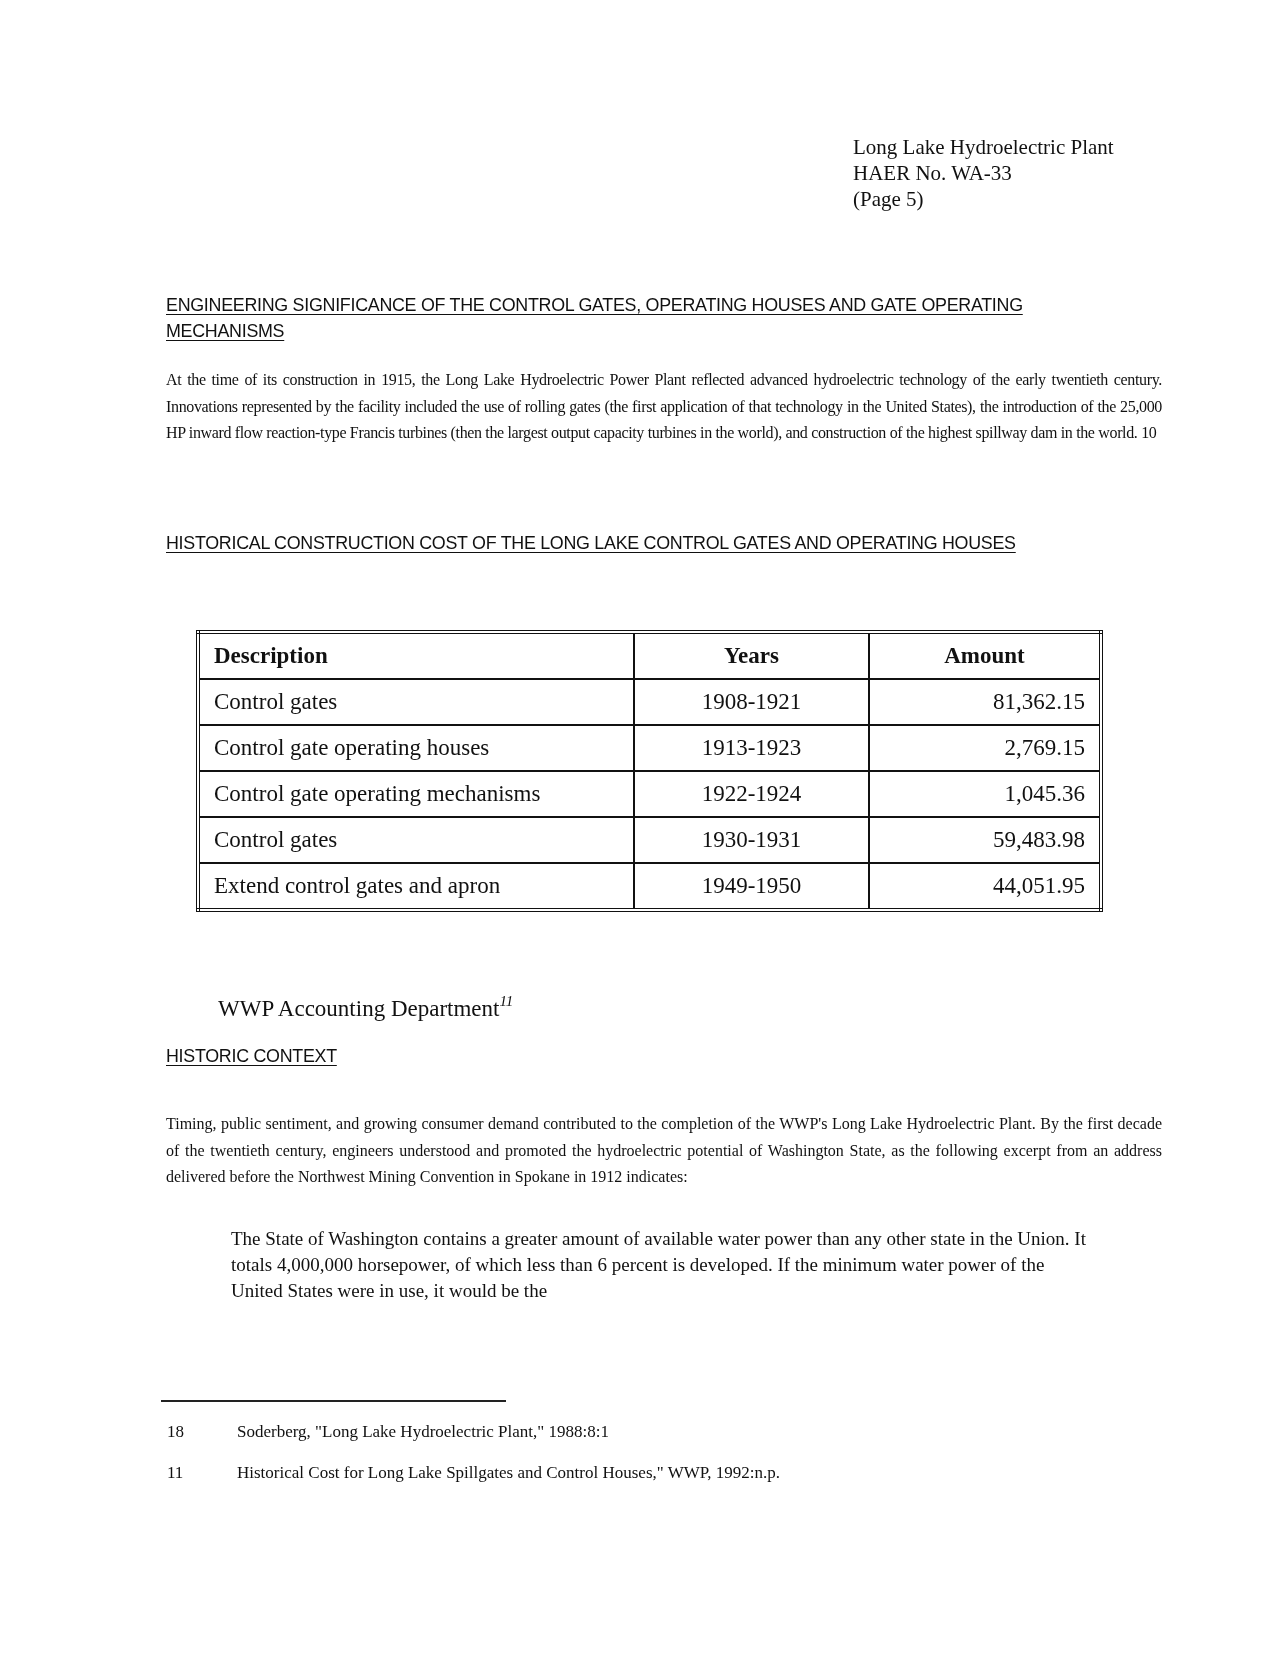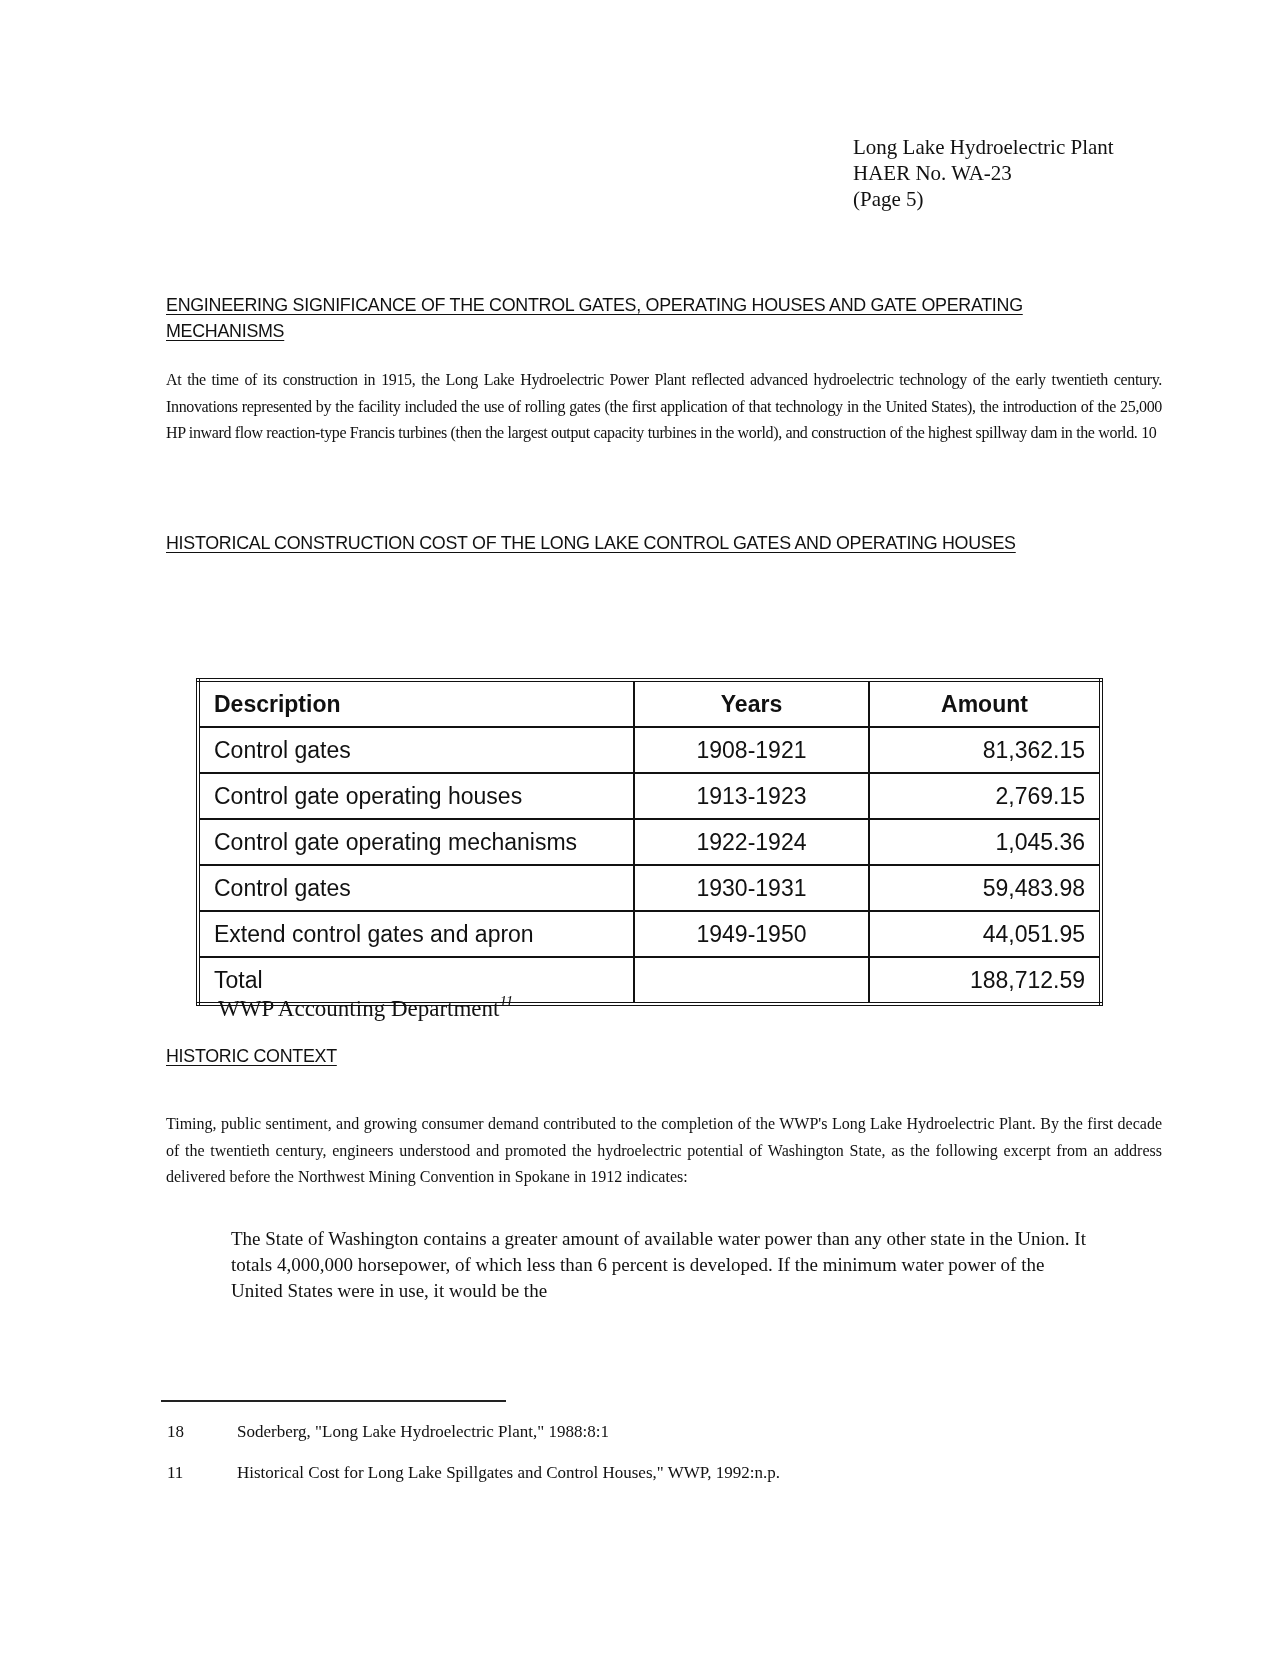--- a/index.html
+++ b/index.html
@@ -25,22 +25,21 @@
     }
     .para.narrow { letter-spacing: -0.35px; }
     .quote {
       position: absolute; left: 231px; width: 860px;
       font-size: 19px; line-height: 26px; margin: 0;
     }
     
     .cost-table {
       position: absolute; left: 196px; top: 630px; width: 907px;
       border: 4px double #111; border-collapse: collapse;
-      font-family: Liberation Sans, sans-serif;
-      margin-top: 48px;
+      font-family: Liberation Serif, serif;
     }
     .cost-table td, .cost-table th {
       border: 2px solid #111; height: 44px; padding: 0 14px;
       font-size: 23px; font-weight: normal;
     }
     .cost-table th { font-weight: bold; }
     .col-desc { width: 405px; text-align: left; }
     .col-years { width: 205px; text-align: center; }
     .col-amount { text-align: right; }
     .cost-table th.col-amount { text-align: center; }
@@ -55,21 +54,21 @@
     .footnote {
       position: absolute; left: 167px; font-size: 17px;
     }
     .footnote .fn-num { display: inline-block; width: 70px; }
   </style>
 </head>
 <body>
 
 <div class="header-block">
   <div>Long Lake Hydroelectric Plant</div>
-  <div>HAER No. WA-23</div>
+  <div>HAER No. WA-33</div>
   <div>(Page 5)</div>
 </div>
 
 <h2 class="heading" style="top:292px;">ENGINEERING SIGNIFICANCE OF THE CONTROL GATES, OPERATING HOUSES AND GATE OPERATING MECHANISMS</h2>
 <p class="para narrow" style="top:367px;">At the time of its construction in 1915, the Long Lake Hydroelectric Power Plant reflected advanced hydroelectric technology of the early twentieth century.  Innovations represented by the facility included the use of rolling gates (the first application of that technology in the United States), the introduction of the 25,000 HP inward flow reaction-type Francis turbines (then the largest output capacity turbines in the world), and construction of the highest spillway dam in the world. 10</p>
 
 <h2 class="heading" style="top:530px;">HISTORICAL CONSTRUCTION COST OF THE LONG LAKE CONTROL GATES AND OPERATING HOUSES</h2>
 
 <table class="cost-table">
   <thead>
@@ -98,25 +97,20 @@
     <tr>
       <td class="col-desc">Control gates</td>
       <td class="col-years">1930-1931</td>
       <td class="col-amount">59,483.98</td>
     </tr>
     <tr>
       <td class="col-desc">Extend control gates and apron</td>
       <td class="col-years">1949-1950</td>
       <td class="col-amount">44,051.95</td>
     </tr>
-    <tr>
-      <td class="col-desc">Total</td>
-      <td class="col-years"></td>
-      <td class="col-amount">188,712.59</td>
-    </tr>
   </tbody>
 </table>
 
 <div class="source">
   <span>WWP Accounting Department</span><sup>11</sup>
 </div>
 
 <h2 class="heading" style="top:1043px;">HISTORIC CONTEXT</h2>
 <p class="para" style="top:1111px;">Timing, public sentiment, and growing consumer demand contributed to the completion of the WWP's Long Lake Hydroelectric Plant.  By the first decade of the twentieth century, engineers understood and promoted the hydroelectric potential of Washington State, as the following excerpt from an address delivered before the Northwest Mining Convention in Spokane in 1912 indicates:</p>
 <p class="quote" style="top:1226px;">The State of Washington contains a greater amount of available water power than any other state in the Union.  It totals 4,000,000 horsepower, of which less than 6 percent is developed.  If the minimum water power of the United States were in use, it would be the</p>

